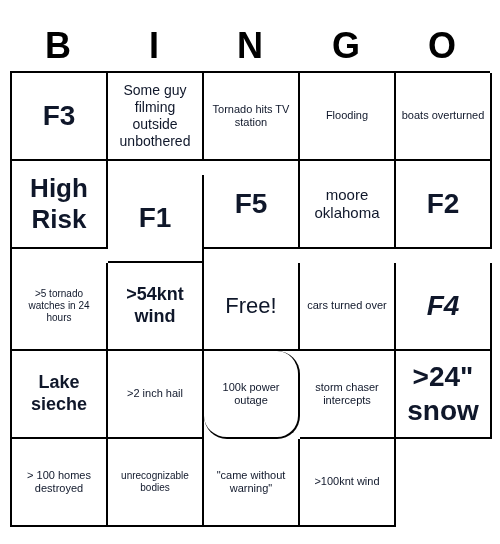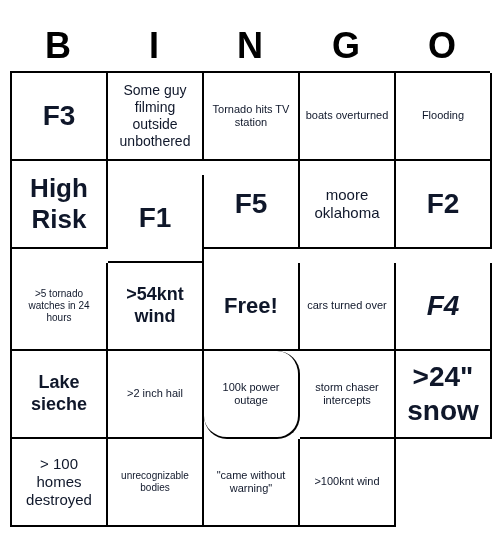--- a/index.html
+++ b/index.html
@@ -69,35 +69,35 @@
     <span>B</span>
     <span>I</span>
     <span>N</span>
     <span>G</span>
     <span>O</span>
   </div>
   <div class="bingo-grid" id="grid">
   <div class="bingo-cell" style="font-size: 28px; font-weight: bold;">F3</div>
       <div class="bingo-cell" style="font-size: 14px;">Some guy filming outside unbothered</div>
       <div class="bingo-cell" style="font-size: 11px;">Tornado hits TV station</div>
+      <div class="bingo-cell" style="font-size: 11px;">Flooding</div>
       <div class="bingo-cell" style="font-size: 11px;">boats overturned</div>
-      <div class="bingo-cell" style="font-size: 11px;">Flooding</div>
       <div class="bingo-cell" style="font-size: 26px; font-weight: bold;">High Risk</div>
       <div class="bingo-cell" style="font-size: 28px; font-weight: bold; margin-top: 14px;">F1</div>
       <div class="bingo-cell" style="font-size: 28px; font-weight: bold;">F5</div>
       <div class="bingo-cell" style="font-size: 15px;">moore oklahoma</div>
       <div class="bingo-cell" style="font-size: 28px; font-weight: bold;">F2</div>
       <div class="bingo-cell" style="font-size: 10px;">&gt;5 tornado watches in 24 hours</div>
       <div class="bingo-cell" style="font-size: 18px; font-weight: bold;">&gt;54knt wind</div>
-      <div class="bingo-cell" style="font-size: 22px; font-weight: bold;">Free!</div>
+      <div class="bingo-cell" style="font-size: 22px; font-weight: normal;">Free!</div>
       <div class="bingo-cell" style="font-size: 11px;">cars turned over</div>
       <div class="bingo-cell" style="font-size: 28px; font-weight: bold; font-style: italic;">F4</div>
       <div class="bingo-cell" style="font-size: 18px; font-weight: bold;">Lake sieche</div>
       <div class="bingo-cell" style="font-size: 11px;">&gt;2 inch hail</div>
       <div class="bingo-cell" style="font-size: 11px; border-radius: 23px;">100k power outage</div>
       <div class="bingo-cell" style="font-size: 11px; text-align: center;">storm chaser intercepts</div>
       <div class="bingo-cell" style="font-size: 28px; font-weight: bold;">&gt;24" snow</div>
-      <div class="bingo-cell" style="font-size: 15px;">&gt; 100 homes destroyed</div>
+      <div class="bingo-cell" style="font-size: 11px;">&gt; 100 homes destroyed</div>
       <div class="bingo-cell" style="font-size: 10px;">unrecognizable bodies</div>
       <div class="bingo-cell" style="font-size: 11px;">"came without warning"</div>
       <div class="bingo-cell" style="font-size: 11px;">&gt;100knt wind</div>
     </div>
 </div>
 
 </body></html>

